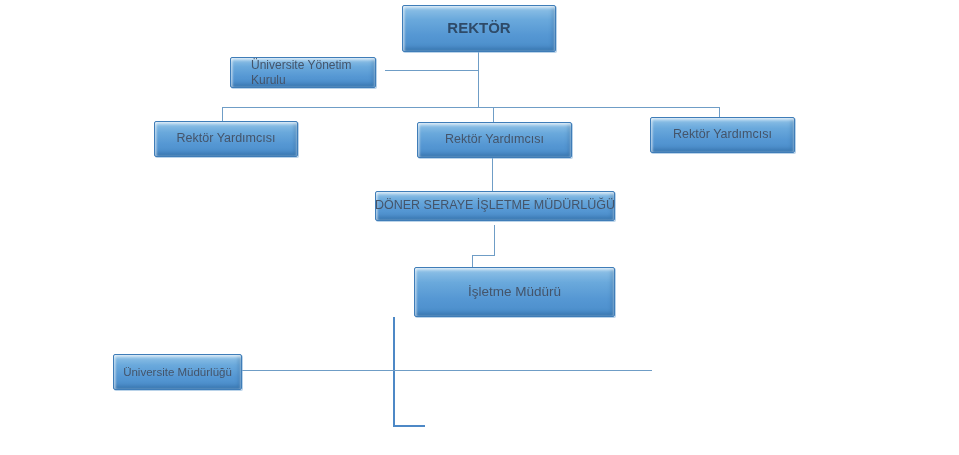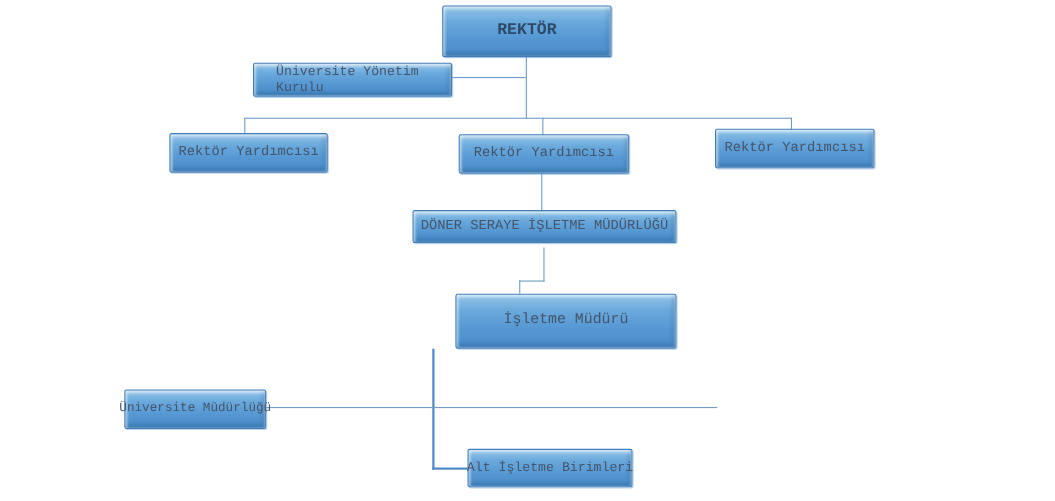--- a/index.html
+++ b/index.html
@@ -22,30 +22,29 @@
     font-size: 12.5px;
     line-height: 1.25;
     background: linear-gradient(180deg, #93c4e8 0%, #6aa9dc 30%, #5597d3 65%, #4a8dca 100%);
     border: 1px solid #3f7db8;
     border-radius: 2px;
     box-shadow:
       inset 0 2px 3px rgba(255,255,255,0.65),
       inset 2px 0 2px rgba(255,255,255,0.35),
       inset -2px -3px 4px rgba(23,74,124,0.35),
       1px 1px 0 rgba(130,175,215,0.55);
-    font-family: Liberation Mono, monospace;
   }
   .nowrap { white-space: nowrap; }
   .conn { position: absolute; background: #6f9dc6; }
   .conn.thick { background: #4d88c6; }
 
   
   #n-rektor    { left: 402px; top:   5px; width: 154px; height: 47px;
                  font-size: 15px; font-weight: bold; color: #2e4a68; }
-  #n-kurulu    { left: 230px; top:  57px; width: 181px; height: 31px; font-size: 12px; }
+  #n-kurulu    { left: 230px; top:  57px; width: 146px; height: 31px; font-size: 12px; }
   #n-ry1       { left: 154px; top: 121px; width: 144px; height: 36px; }
   #n-ry2       { left: 417px; top: 122px; width: 155px; height: 36px; }
   #n-ry3       { left: 650px; top: 117px; width: 145px; height: 36px; }
   #n-doner     { left: 375px; top: 191px; width: 240px; height: 30px; font-size: 12.5px; }
   #n-isletme   { left: 374px; top: 267px; width: 201px; height: 50px; font-size: 13.5px; margin-left: 40px; }
   #n-saymanlik { left: 113px; top: 354px; width: 129px; height: 36px; font-size: 11.5px; }
   #n-merkez    { left: 652px; top: 348px; width: 176px; height: 43px; font-size: 12px; }
   #n-alt       { left: 425px; top: 408px; width: 150px; height: 35px; font-size: 12px; }
 
   
@@ -108,17 +107,14 @@
 
   <div class="node" id="n-isletme">
     <span class="nowrap">İşletme Müdürü</span>
   </div>
 
   <div class="node" id="n-saymanlik">
     <span class="nowrap">Üniversite Müdürlüğü</span>
   </div>
 
 
-  <div class="node" id="n-alt">
-    <span class="nowrap">Alt İşletme Birimleri</span>
-  </div>
 
 </div>
 
 </body></html>

